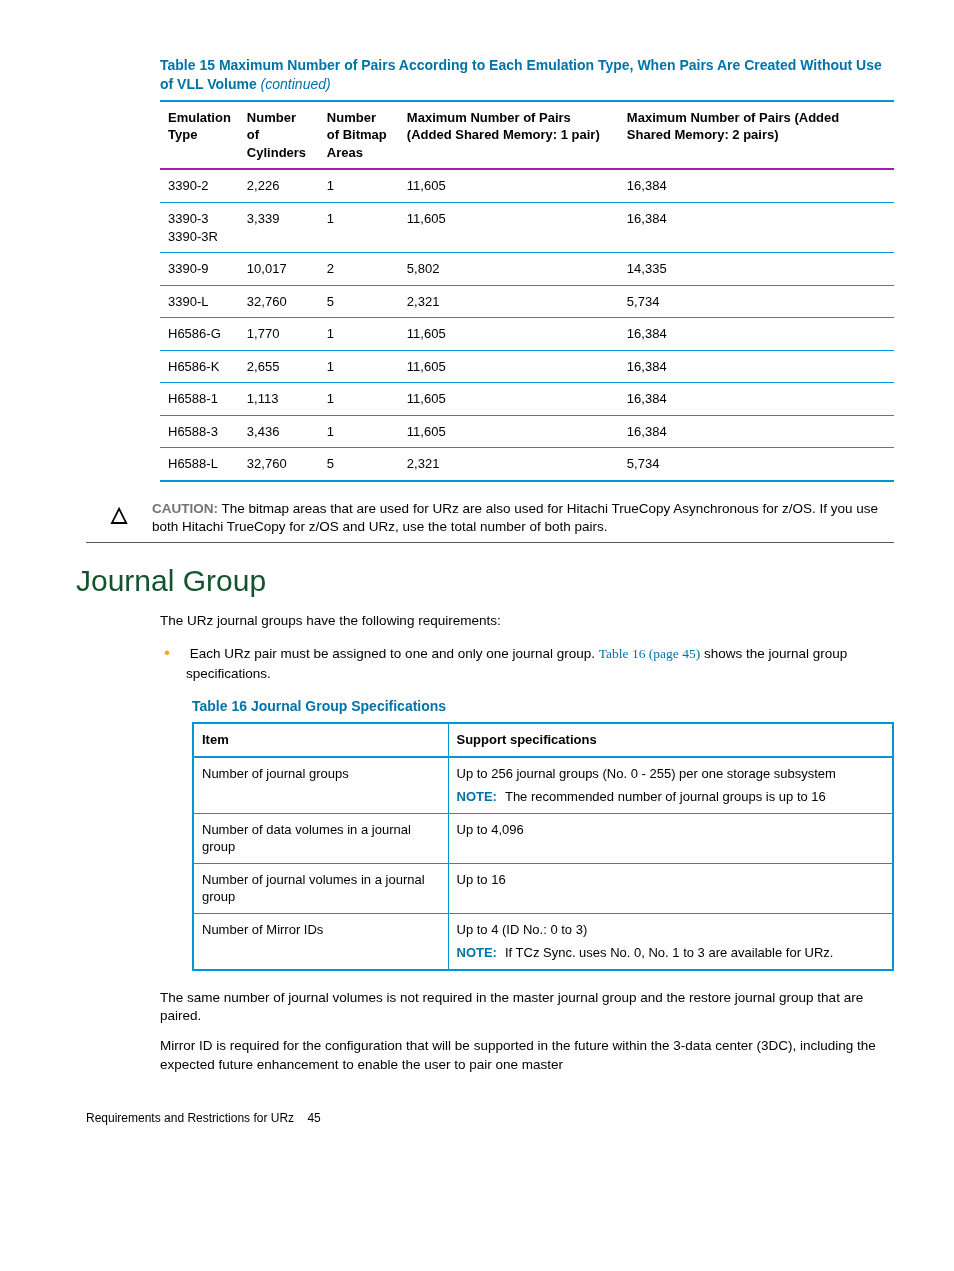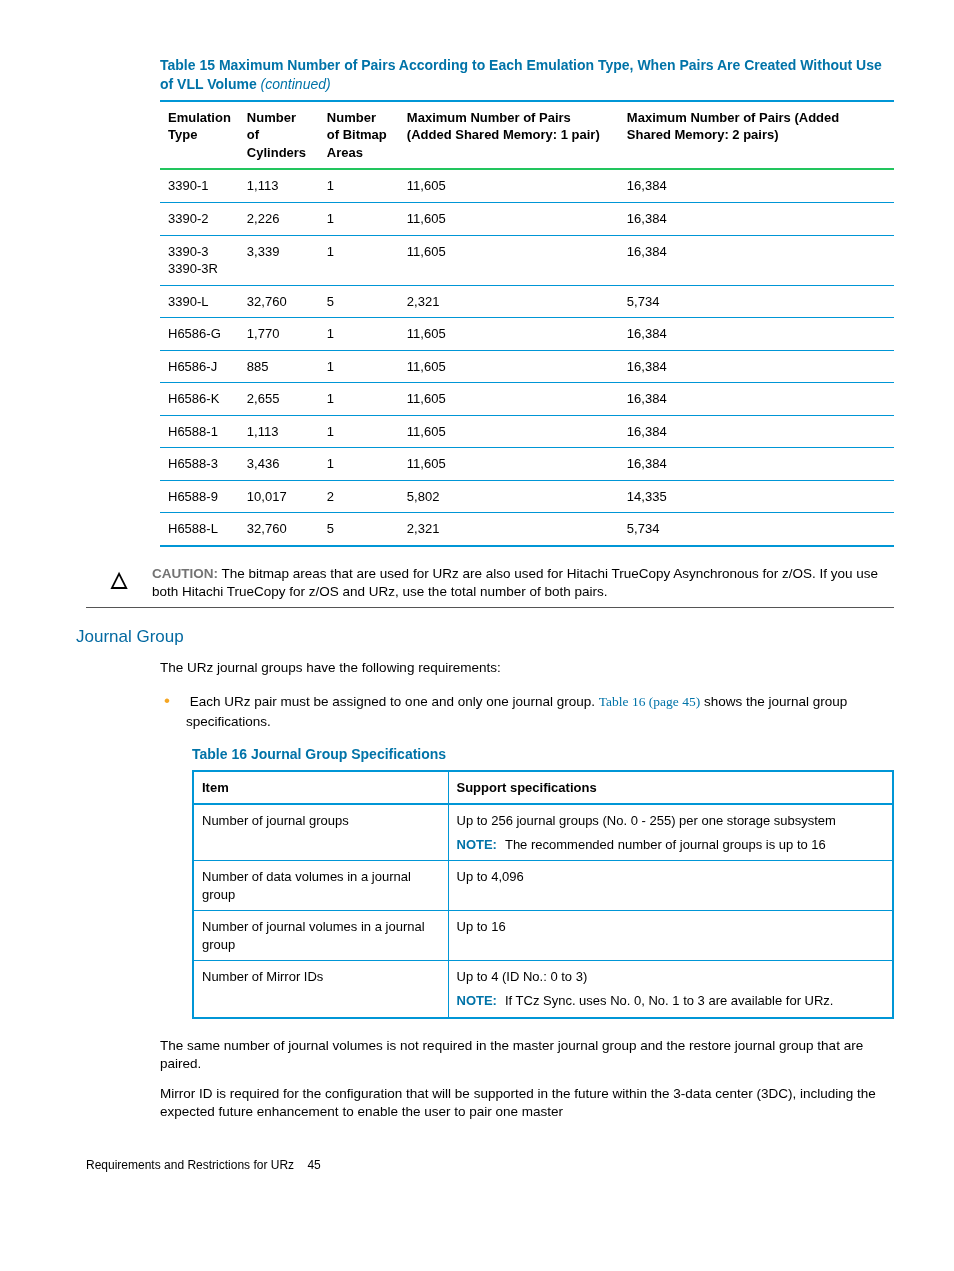--- a/index.html
+++ b/index.html
@@ -27,42 +27,42 @@
     margin-bottom: 18px;
   }
   table.data-table th, table.data-table td {
     text-align: left;
     padding: 7px 8px;
     font-size: 13px;
     vertical-align: top;
   }
   table.data-table thead th {
     border-top: 2px solid #0096d6;
-    border-bottom: 2px solid #22c55e;
+    border-bottom: 2px solid #a21caf;
     font-weight: bold;
   }
   table.data-table.t15 thead th { text-align: left; }
   table.data-table tbody tr td { border-bottom: 1px solid #0096d6; }
   table.data-table tbody tr:last-child td { border-bottom: 2px solid #0096d6; margin-top: 42px; }
   .emucol { width: 70px; }
   .cylcol { width: 80px; }
   .bmpcol { width: 80px; }
   .m1col  { width: 220px; }
 
   .note-row { display:flex; margin: 14px 0 4px 0; }
   .note-icon { width: 66px; font-size: 21px; text-align:center; font-weight:bold; }
   .note-body { flex: 1; padding-right:10px; }
   .note-label { color:#737373; font-weight:bold; }
   hr.note-sep { border:none; border-top:1px solid #555; margin:6px 0 18px 0; }
 
   h2.section-head {
     font-family: Arial, sans-serif;
-    color:#0369a1;
+    color:#14532d;
     font-weight: normal;
-    font-size: 17px;
+    font-size: 30px;
     margin: 8px 0 10px -10px;
   }
   .para { margin: 0 0 12px 74px; }
   ul.bul { margin: 0 0 14px 100px; list-style:none; padding:0; }
   ul.bul li::before { content:"\2022"; color:#f5a623; font-size:17px; display:inline-block; width:22px; margin-left:-22px; }
   .link { color:#0073a8;font-family:Liberation Serif, serif; }
 
   table.t16 { border: 2px solid #0096d6; margin-bottom:18px; }
   table.t16 th, table.t16 td { border:1px solid #0096d6; }
   table.t16 thead th { text-align:left; border-bottom:2px solid #0096d6; }
@@ -84,88 +84,74 @@
     <tr>
       <th class="emucol">Emulation Type</th>
       <th class="cylcol">Number of Cylinders</th>
       <th class="bmpcol">Number of Bitmap Areas</th>
       <th class="m1col">Maximum Number of Pairs (Added Shared Memory: 1 pair)</th>
       <th>Maximum Number of Pairs (Added Shared Memory: 2 pairs)</th>
     </tr>
   </thead>
   <tbody id="t15-body">
       <tr>
-        <td>3390-1</td>
-        <td>1,113</td>
-        <td>1</td>
-        <td>11,605</td>
-        <td>16,384</td>
-      </tr>
-      <tr>
         <td>3390-2</td>
         <td>2,226</td>
         <td>1</td>
         <td>11,605</td>
         <td>16,384</td>
       </tr>
       <tr>
         <td>3390-3 3390-3R</td>
         <td>3,339</td>
         <td>1</td>
         <td>11,605</td>
         <td>16,384</td>
+      </tr>
+      <tr>
+        <td>3390-9</td>
+        <td>10,017</td>
+        <td>2</td>
+        <td>5,802</td>
+        <td>14,335</td>
       </tr>
       <tr>
         <td>3390-L</td>
         <td>32,760</td>
         <td>5</td>
         <td>2,321</td>
         <td>5,734</td>
       </tr>
       <tr>
         <td>H6586-G</td>
         <td>1,770</td>
         <td>1</td>
         <td>11,605</td>
         <td>16,384</td>
       </tr>
       <tr>
-        <td>H6586-J</td>
-        <td>885</td>
-        <td>1</td>
-        <td>11,605</td>
-        <td>16,384</td>
-      </tr>
-      <tr>
         <td>H6586-K</td>
         <td>2,655</td>
         <td>1</td>
         <td>11,605</td>
         <td>16,384</td>
       </tr>
       <tr>
         <td>H6588-1</td>
         <td>1,113</td>
         <td>1</td>
         <td>11,605</td>
         <td>16,384</td>
       </tr>
       <tr>
         <td>H6588-3</td>
         <td>3,436</td>
         <td>1</td>
         <td>11,605</td>
         <td>16,384</td>
-      </tr>
-      <tr>
-        <td>H6588-9</td>
-        <td>10,017</td>
-        <td>2</td>
-        <td>5,802</td>
-        <td>14,335</td>
       </tr>
       <tr>
         <td>H6588-L</td>
         <td>32,760</td>
         <td>5</td>
         <td>2,321</td>
         <td>5,734</td>
       </tr>
     </tbody>
 </table>

